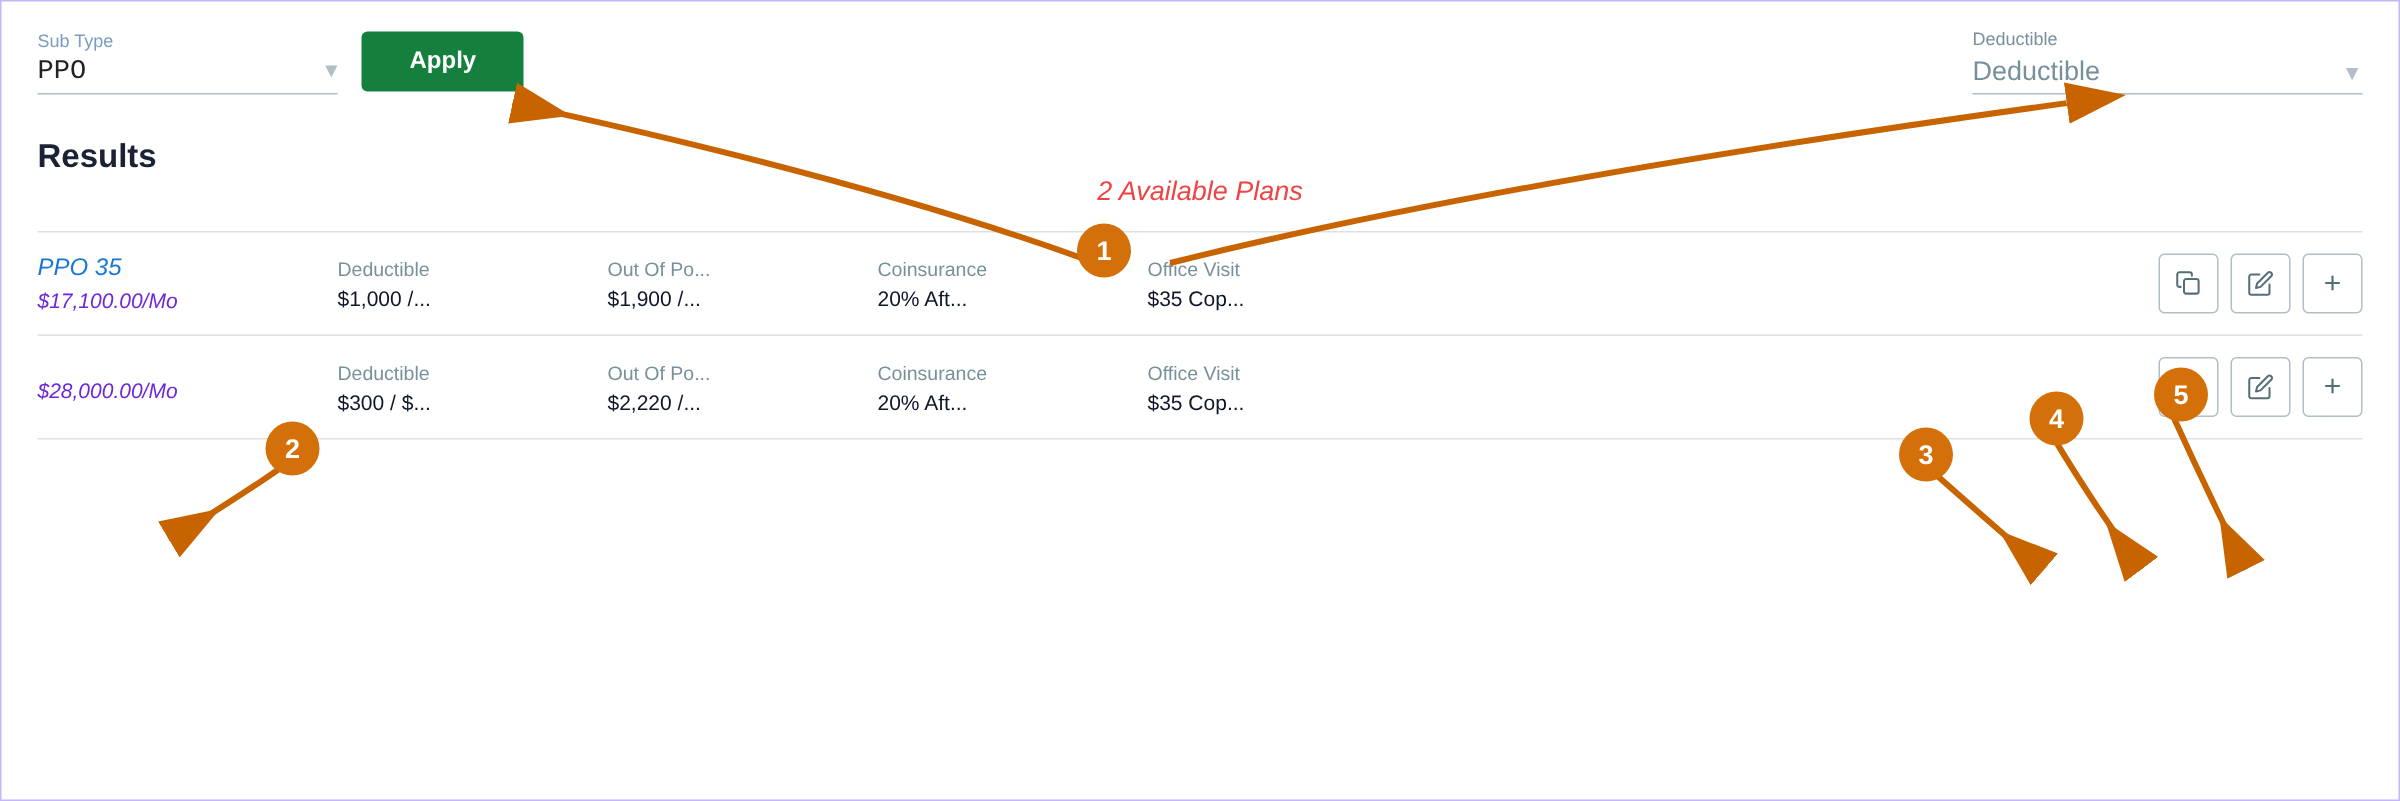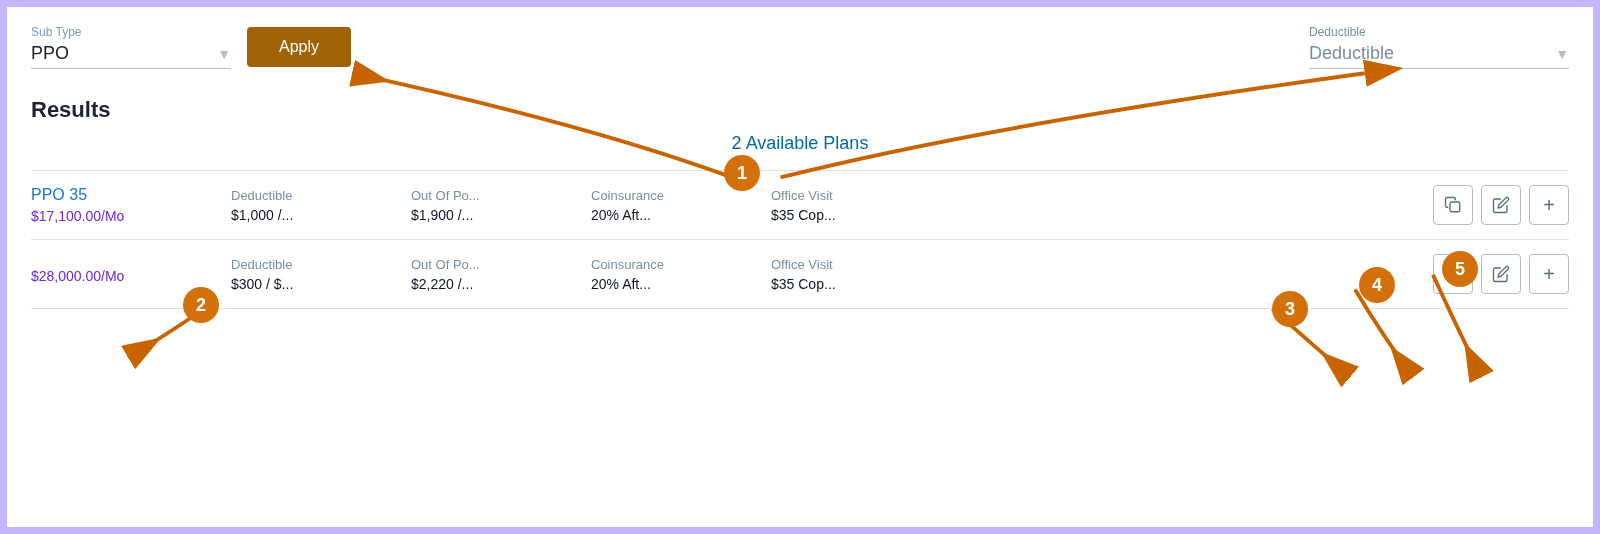--- a/index.html
+++ b/index.html
@@ -8,21 +8,21 @@
       background: #fff;
       width: 1600px;
       min-height: 534px;
       overflow: hidden;
     }
 
     .page-wrapper {
       width: 1600px;
       min-height: 534px;
       background: #fff;
-      border: 7px solid #c4b5fd;
+      border: 1px solid #c4b5fd;
       padding: 18px 24px 20px 24px;
       position: relative;
     }
 
     
     .filter-row {
       display: flex;
       align-items: flex-end;
       gap: 16px;
       margin-bottom: 28px;
@@ -42,42 +42,43 @@
     }
 
     .filter-select-wrapper {
       display: flex;
       align-items: center;
       border-bottom: 1.5px solid #b0bec5;
       padding-bottom: 4px;
       min-width: 200px;
       gap: 4px;
       cursor: pointer;
+      font-family: Liberation Mono, monospace;
     }
 
     .filter-select-value {
       font-size: 18px;
       color: #222;
       font-weight: 400;
       flex: 1;
     }
 
     .filter-dropdown-icon {
       color: #b0bec5;
       font-size: 14px;
     }
 
     .apply-btn {
-      background: #a16207;
+      background: #15803d;
       color: #fff;
       border: none;
       border-radius: 4px;
       padding: 10px 32px;
       font-size: 16px;
-      font-weight: 400;
+      font-weight: 700;
       cursor: pointer;
       height: 40px;
       margin-bottom: 2px;
     }
 
     .spacer {
       flex: 1;
     }
 
     .deductible-group {
@@ -106,46 +107,47 @@
 
     
     .results-section {
       margin-top: 4px;
     }
 
     .results-title {
       font-size: 22px;
       font-weight: 700;
       color: #1a2233;
-      margin-bottom: 10px;
     }
 
     .available-plans-label {
       text-align: center;
       font-size: 18px;
-      color: #0369a1;
+      color: #ef4444;
       margin-bottom: 16px;
+      font-style: italic;
     }
 
     
     .plan-row {
       display: flex;
       align-items: center;
       padding: 14px 0;
       border-top: 1px solid #e0e0e0;
       gap: 0;
     }
 
     .plan-row:last-child {
       border-bottom: 1px solid #e0e0e0;
     }
 
     .plan-name-col {
       width: 200px;
       flex-shrink: 0;
+      font-style: italic;
     }
 
     .plan-name {
       font-size: 16px;
       color: #1976d2;
       font-weight: 500;
       text-decoration: none;
       cursor: pointer;
     }
 

